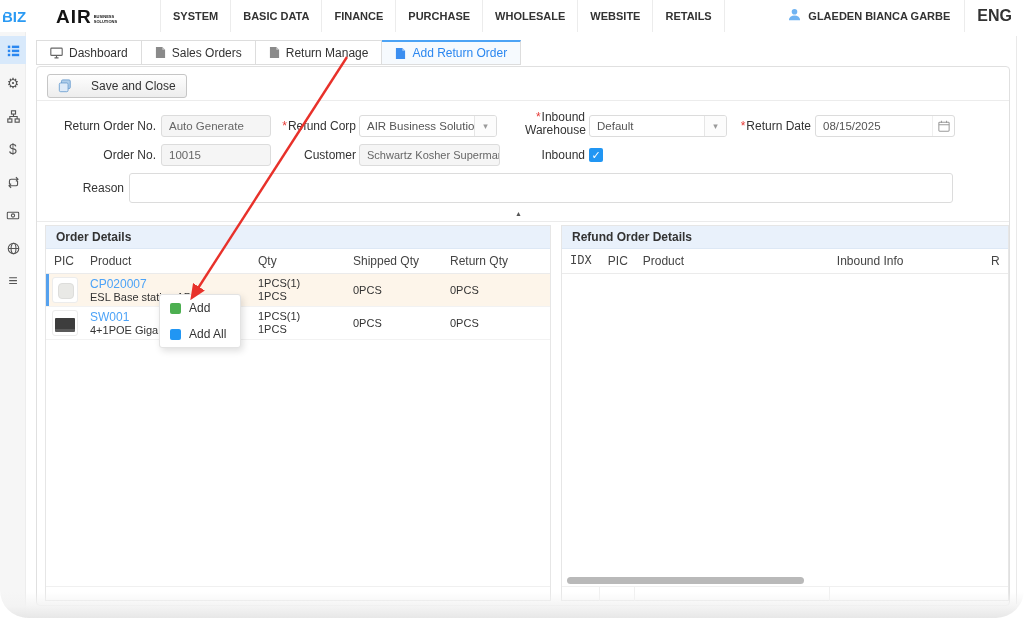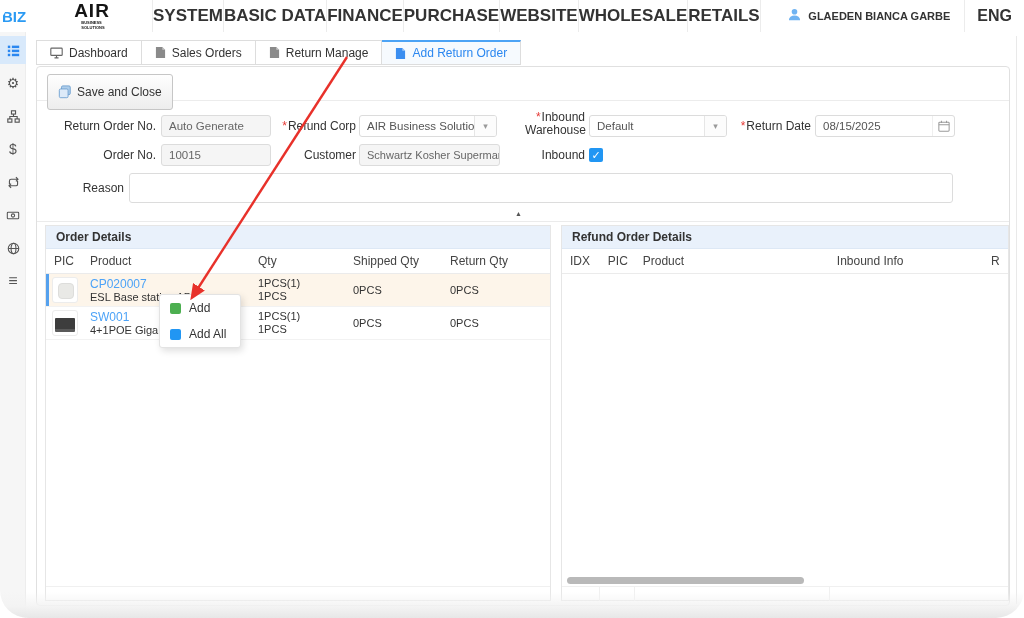--- a/index.html
+++ b/index.html
@@ -3,25 +3,25 @@
 <meta charset="utf-8">
 <style>
   * { margin:0; padding:0; box-sizing:border-box; }
   html,body { width:1024px; height:618px; }
   body { font-family:"Liberation Sans","DejaVu Sans",sans-serif; background:#fff; }
   .screen { position:relative; width:1024px; height:618px; overflow:hidden; background:#fff;border-radius:28px; }
 
   
   .topbar { position:absolute; top:0; left:0; width:1024px; height:32px; background:#fff; display:flex; align-items:center; z-index:3; }
   .brand { color:#2b9af3; font-weight:bold; font-size:15px; padding-left:2px; width:36px; }
-  .logo { display:flex; align-items:center; margin-left:12px; width:88px;flex-direction:column; }
+  .logo { display:flex; align-items:flex-end; margin-left:20px; width:88px; }
   .logo-main { font-weight:800; font-size:19px; letter-spacing:1px; color:#141414; line-height:19px; }
   .logo-sub { font-size:4px; color:#141414; line-height:5px; margin-left:2px; margin-bottom:2px; font-weight:bold; }
   .mainmenu { display:flex; height:32px; margin-left:16px; }
-  .menu-item { font-size:17px; font-weight:bold; color:#333; padding:0 0; display:flex; align-items:center; border-left:1px solid #ececec; cursor:pointer; }
+  .menu-item { font-size:11px; font-weight:bold; color:#333; padding:0 12px; display:flex; align-items:center; border-left:1px solid #ececec; cursor:pointer; }
   .menu-item:last-child { border-right:1px solid #ececec; }
   .user-area { margin-left:auto; display:flex; align-items:center; height:32px; }
   .user-name { font-size:11px; font-weight:bold; color:#333; margin:0 14px 0 6px; }
   .lang { font-size:16px; font-weight:bold; color:#333; border-left:1px solid #ececec; height:32px; display:flex; align-items:center; padding:0 12px; }
 
   
   .sidebar { position:absolute; top:32px; left:0; width:26px; height:586px; background:#f6f6f6; border-right:1px solid #ededed; z-index:2; }
   .side-item { width:26px; height:28px; margin-top:5px; display:flex; align-items:center; justify-content:center; color:#555; font-size:14px; cursor:pointer; }
   .side-item:first-child { margin-top:4px; }
   .side-item.active { background:#d8e9fb; color:#2b87f0; }
@@ -29,21 +29,21 @@
 
   
   .tabs { position:absolute; top:40px; left:36px; height:25px; display:flex; z-index:2; }
   .tab { display:flex; align-items:center; gap:6px; padding:0 13px; border:1px solid #ddd; border-left:none; font-size:12px; color:#333; background:#fff; height:25px; cursor:pointer; white-space:nowrap; }
   .tab:first-child { border-left:1px solid #ddd; }
   .tab.active { color:#2b87f0; background:#f6fafe; border-top:2px solid #4ca3f5; }
 
   
   .card { position:absolute; left:36px; top:66px; width:974px; height:540px; background:#fff; border:1px solid #e0e0e0; border-radius:4px; z-index:1; }
   .toolbar { position:absolute; left:0; top:0; width:100%; height:34px; border-bottom:1px solid #ececec; }
-  .btn-save { position:absolute; left:10px; top:7px; height:36px; display:flex; align-items:center; gap:5px; padding:0 10px; border:1px solid #c6c6c6; border-radius:3px; background:linear-gradient(#fefefe,#ededed); font-size:12px; color:#333; cursor:pointer; }
+  .btn-save { position:absolute; left:10px; top:7px; height:24px; display:flex; align-items:center; gap:19px; padding:0 10px; border:1px solid #c6c6c6; border-radius:3px; background:linear-gradient(#fefefe,#ededed); font-size:12px; color:#333; cursor:pointer; }
 
   
   .flabel { position:absolute; font-size:12px; color:#333; text-align:right; line-height:22px; white-space:nowrap; }
   .req { color:#e53935; font-style:normal; margin-right:1px; }
   .finput { position:absolute; height:22px; border:1px solid #dcdcdc; border-radius:3px; background:#f5f5f5; color:#666; font-size:11.5px; line-height:20px; padding:0 7px; overflow:hidden; white-space:nowrap; }
   .finput.editable { background:#fff; }
   .fselect { position:absolute; height:22px; border:1px solid #dcdcdc; border-radius:3px; background:#fff; color:#555; font-size:11.5px; display:flex; overflow:hidden; cursor:pointer; }
   .sel-text { flex:1; line-height:20px; padding:0 7px; overflow:hidden; white-space:nowrap; }
   .sel-arrow { width:22px; border-left:1px solid #e6e6e6; background:#fcfcfc; display:flex; align-items:center; justify-content:center; color:#9a9a9a; font-size:9px; }
   .twoline { line-height:13px; }
@@ -53,21 +53,21 @@
   .collapse-tri { position:absolute; left:478px; top:143px; font-size:7px; color:#555; cursor:pointer; z-index:2; }
 
   
   .panel { position:absolute; top:158px; height:376px; border:1px solid #e6e6e6; background:#fff; }
   .order-panel { left:8px; width:506px; }
   .refund-panel { left:524px; width:448px; }
   .panel-hd { height:23px; background:#e9f1fb; border-bottom:1px solid #dde8f5; font-size:12px; font-weight:bold; color:#333; line-height:23px; padding-left:10px; }
   .thead { display:flex; height:25px; border-bottom:1px solid #ebebeb; align-items:center; font-size:12px; color:#444; }
   .th { padding-left:8px; overflow:hidden; white-space:nowrap; }
   .oc1{width:36px;} .oc2{width:168px;} .oc3{width:95px;} .oc4{width:97px;} .oc5{width:98px;}
-  .rc1{width:38px;} .rc2{width:35px;} .rc3{width:195px;} .rc4{width:155px;} .rc5{width:25px;}
+  .rc1{width:38px;font-family:Liberation Mono, monospace;} .rc2{width:35px;} .rc3{width:195px;} .rc4{width:155px;} .rc5{width:25px;}
   .trow { display:flex; height:33px; border-bottom:1px solid #f2f2f2; align-items:center; font-size:11px; color:#333; position:relative; cursor:pointer; }
   .trow.selected { background:#fdf5ea; }
   .trow.selected::before { content:""; position:absolute; left:0; top:0; width:3px; height:100%; background:#55a1ee; }
   .cell { padding-left:8px; overflow:hidden; white-space:nowrap; }
   .thumb { width:26px; height:26px; border:1px solid #ececec; border-radius:3px; margin-left:6px; background:#fff; position:relative; flex:none; }
   .thumb-ap::after { content:""; position:absolute; left:5px; top:5px; width:14px; height:14px; background:#e9e9e6; border:1px solid #dddddb; border-radius:4px; }
   .thumb-sw::after { content:""; position:absolute; left:2px; top:7px; width:20px; height:11px; background:#3d3d3d; border-radius:1px; border-bottom:3px solid #5a5a5a; }
   .pcode { color:#4da3f7; font-size:12px; line-height:14px; }
   .pname { color:#333; font-size:11px; line-height:13px; }
   .qtyline { line-height:13px; }
@@ -99,22 +99,22 @@
       <span class="logo-sub">
         <span>BUSINESS</span><br>
         <span>SOLUTIONS</span>
       </span>
     </div>
     <nav class="mainmenu">
       <div class="menu-item">SYSTEM</div>
       <div class="menu-item">BASIC DATA</div>
       <div class="menu-item">FINANCE</div>
       <div class="menu-item">PURCHASE</div>
+      <div class="menu-item">WHOLESALE</div>
       <div class="menu-item">WEBSITE</div>
-      <div class="menu-item">WHOLESALE</div>
       <div class="menu-item">RETAILS</div>
     </nav>
     <div class="user-area">
       <span>
         <svg width="15" height="15" viewBox="0 0 16 16">
             <circle cx="8" cy="5" r="3" fill="#6fb3f2"></circle>
             <path d="M2 14 a6 5 0 0 1 12 0 Z" fill="#6fb3f2"></path>
           </svg>
       </span>
       <span class="user-name">GLAEDEN BIANCA GARBE</span>

